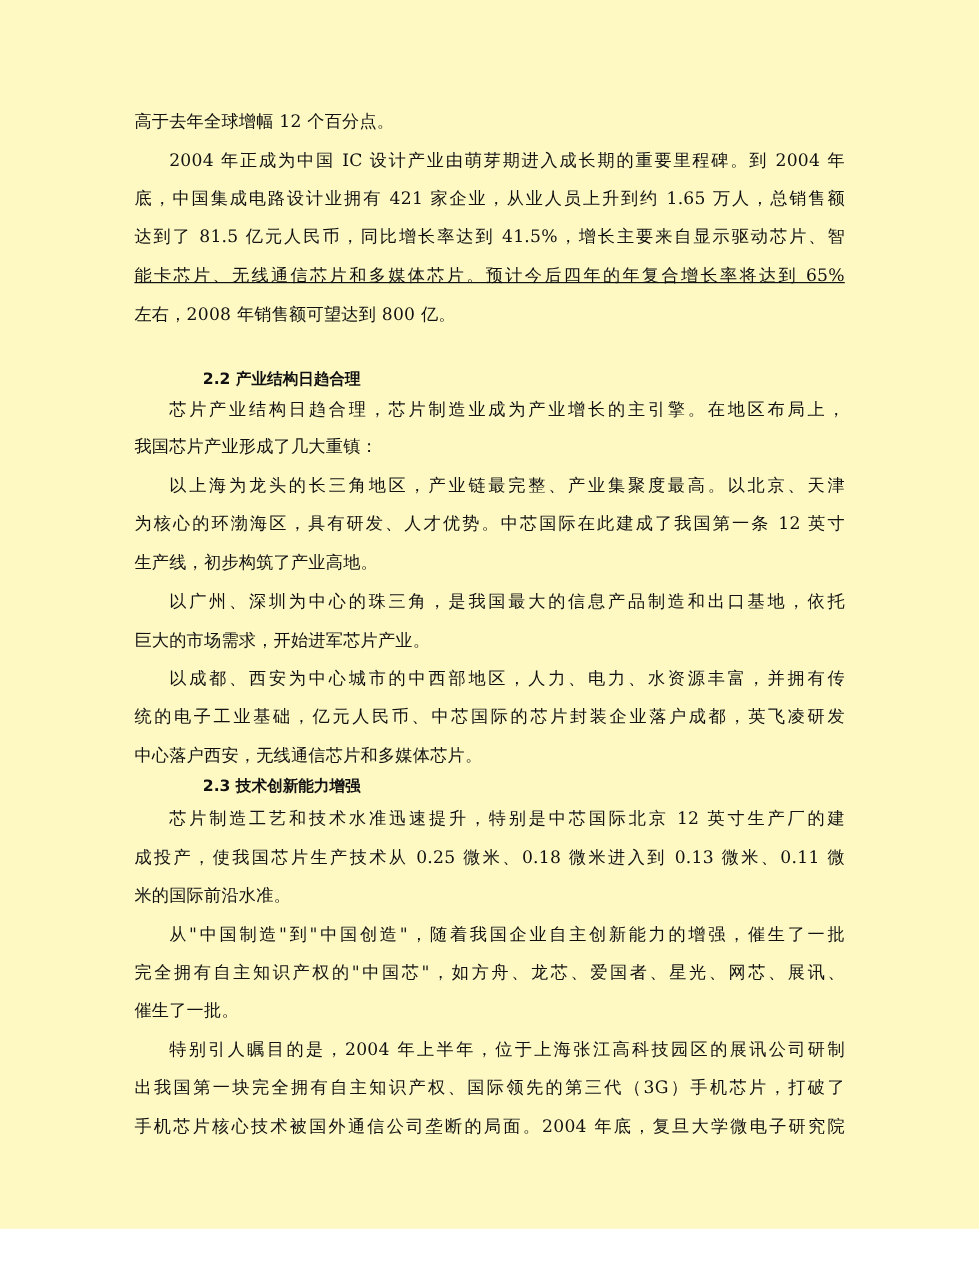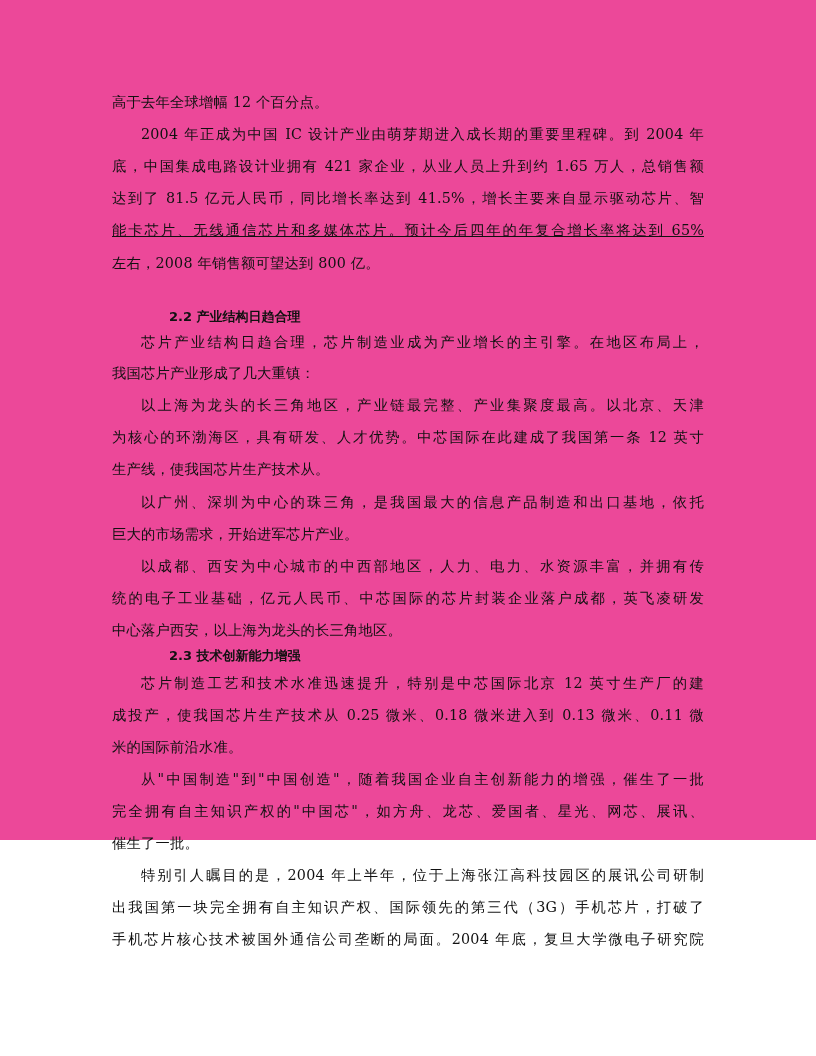--- a/index.html
+++ b/index.html
@@ -13,22 +13,22 @@
     position: relative;
     overflow: hidden;
     font-family: "DejaVu Serif", "Liberation Serif", serif;
     color: #111111;
   }
   .page {
     position: absolute;
     left: 0;
     top: 0;
     width: 816px;
-    height: 840px;
-    background: #ec4899;
+    height: 1024px;
+    background: #fef9c3;
   }
   .line {
     position: absolute;
     left: 112px;
     width: 592px;
     height: 22px;
     line-height: 22px;
     font-size: 14.3px;
     white-space: nowrap;
     letter-spacing: 0.2px;
@@ -65,26 +65,26 @@
       <div class="line full indent" style="top: 123px;">2004 年正成为中国 IC 设计产业由萌芽期进入成长期的重要里程碑。到 2004 年</div>
       <div class="line full" style="top: 155px;">底，中国集成电路设计业拥有 421 家企业，从业人员上升到约 1.65 万人，总销售额</div>
       <div class="line full" style="top: 187px;">达到了 81.5 亿元人民币，同比增长率达到 41.5%，增长主要来自显示驱动芯片、智</div>
       <div class="line full" style="top: 219px; text-decoration: underline;">能卡芯片、无线通信芯片和多媒体芯片。预计今后四年的年复合增长率将达到 65%</div>
       <div class="line short" style="top: 252px;">左右，2008 年销售额可望达到 800 亿。</div>
       <div class="heading" style="top: 307px;">2.2  产业结构日趋合理</div>
       <div class="line full indent" style="top: 331px;">芯片产业结构日趋合理，芯片制造业成为产业增长的主引擎。在地区布局上，</div>
       <div class="line short" style="top: 362px;">我国芯片产业形成了几大重镇：</div>
       <div class="line full indent" style="top: 394px;">以上海为龙头的长三角地区，产业链最完整、产业集聚度最高。以北京、天津</div>
       <div class="line full" style="top: 426px;">为核心的环渤海区，具有研发、人才优势。中芯国际在此建成了我国第一条 12 英寸</div>
-      <div class="line short" style="top: 458px;">生产线，使我国芯片生产技术从。</div>
+      <div class="line short" style="top: 458px;">生产线，初步构筑了产业高地。</div>
       <div class="line full indent" style="top: 491px;">以广州、深圳为中心的珠三角，是我国最大的信息产品制造和出口基地，依托</div>
       <div class="line short" style="top: 523px;">巨大的市场需求，开始进军芯片产业。</div>
       <div class="line full indent" style="top: 555px;">以成都、西安为中心城市的中西部地区，人力、电力、水资源丰富，并拥有传</div>
       <div class="line full" style="top: 587px;">统的电子工业基础，亿元人民币、中芯国际的芯片封装企业落户成都，英飞凌研发</div>
-      <div class="line short" style="top: 619px;">中心落户西安，以上海为龙头的长三角地区。</div>
+      <div class="line short" style="top: 619px;">中心落户西安，无线通信芯片和多媒体芯片。</div>
       <div class="heading" style="top: 646px;">2.3  技术创新能力增强</div>
       <div class="line full indent" style="top: 672px;">芯片制造工艺和技术水准迅速提升，特别是中芯国际北京 12 英寸生产厂的建</div>
       <div class="line full" style="top: 704px;">成投产，使我国芯片生产技术从 0.25 微米、0.18 微米进入到 0.13 微米、0.11 微</div>
       <div class="line short" style="top: 736px;">米的国际前沿水准。</div>
       <div class="line full indent" style="top: 768px;">从"中国制造"到"中国创造"，随着我国企业自主创新能力的增强，催生了一批</div>
       <div class="line full" style="top: 800px;">完全拥有自主知识产权的"中国芯"，如方舟、龙芯、爱国者、星光、网芯、展讯、</div>
       <div class="line short" style="top: 832px;">催生了一批。</div>
       <div class="line full indent" style="top: 864px;">特别引人瞩目的是，2004 年上半年，位于上海张江高科技园区的展讯公司研制</div>
       <div class="line full" style="top: 896px;">出我国第一块完全拥有自主知识产权、国际领先的第三代（3G）手机芯片，打破了</div>
       <div class="line full" style="top: 928px;">手机芯片核心技术被国外通信公司垄断的局面。2004 年底，复旦大学微电子研究院</div>

